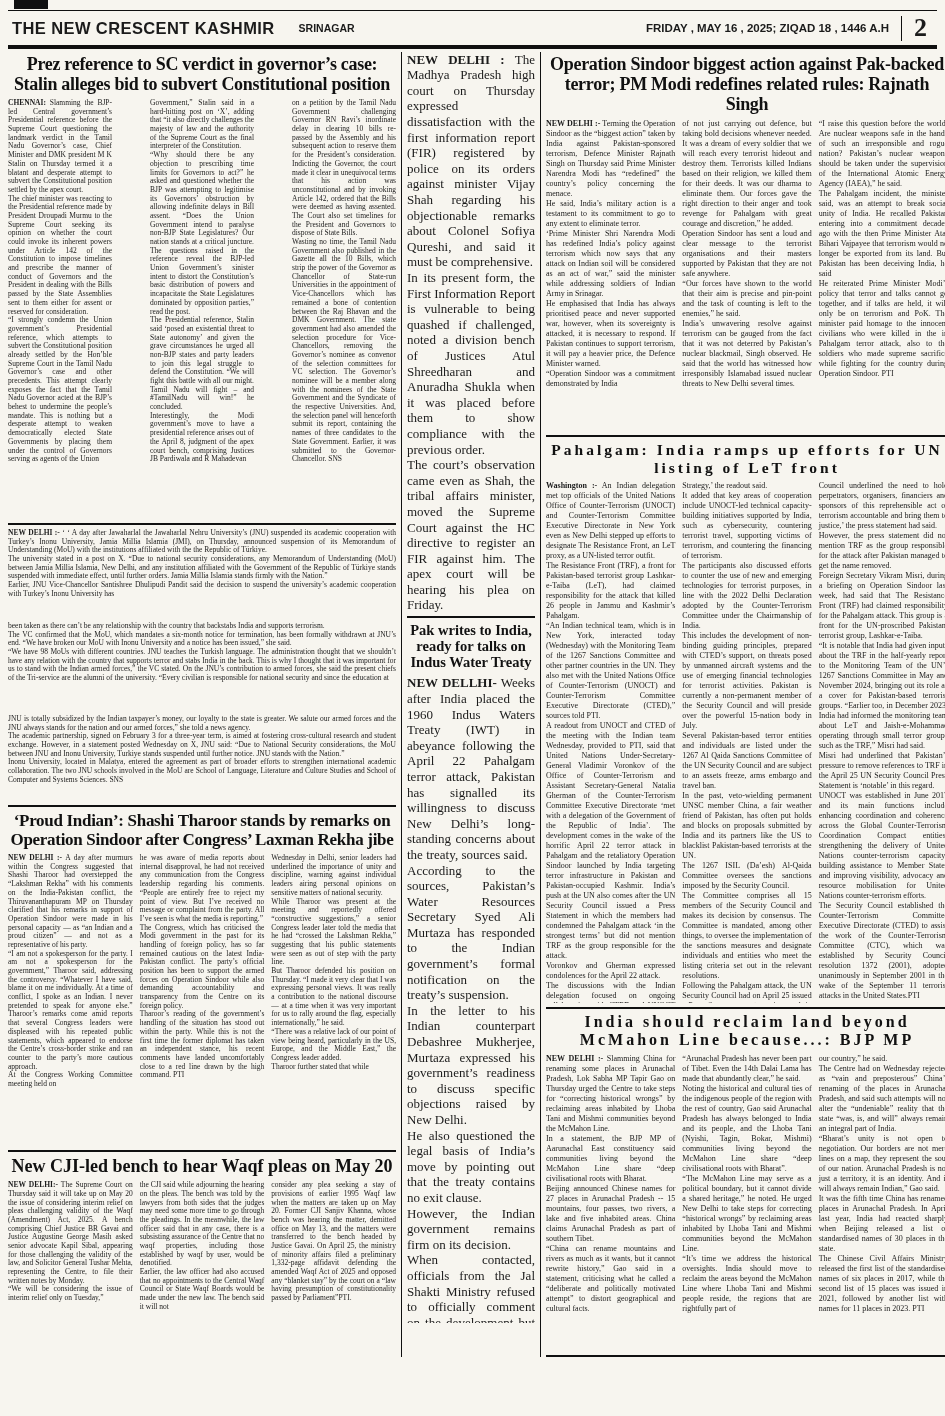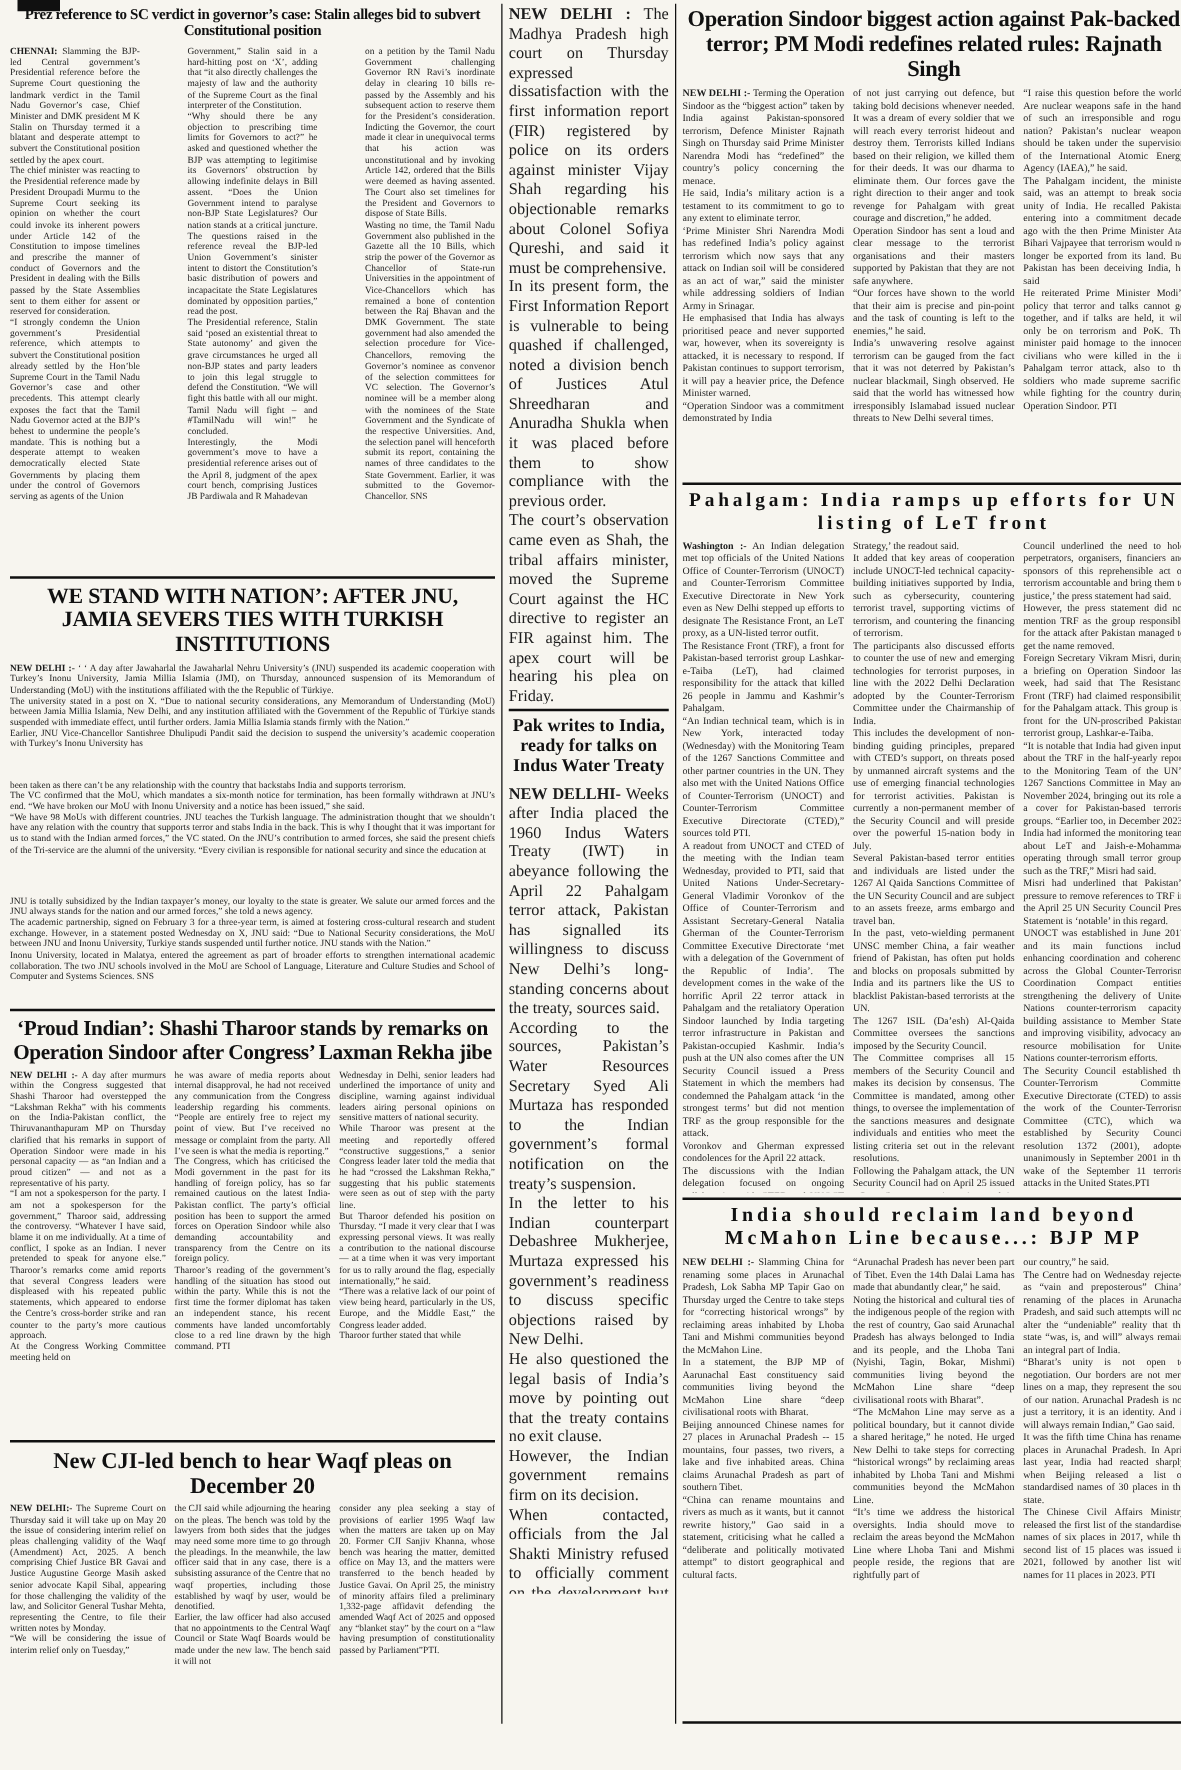--- a/index.html
+++ b/index.html
@@ -19,21 +19,21 @@
   .mh-city{ font-size:10.5px; margin-left:24px; }
   .mh-date{ font-size:11.5px; margin-left:auto; margin-right:12px; }
   .mh-pageno{ font-family:"Liberation Serif", serif; font-size:26px; border-left:1.5px solid #101010; padding:0 6px 0 12px; line-height:.95; }
   .content{ display:flex; gap:5px; padding-top:3px; }
   .vrule{ flex:0 0 1px; background:#101010; }
   .region-left{ flex:0 0 388px; width:388px; }
   .region-mid{ flex:0 0 128px; width:128px; }
   .region-right{ flex:0 0 402px; width:402px; border-bottom:2px solid #101010; }
   .hrule{ border-top:2px solid #101010; margin:4px 0; }
   .hl{ text-align:center; font-weight:bold; line-height:1.12; margin:2px 0 5px; color:#111; }
-  .hl-stalin{ font-size:12px; letter-spacing:-0.3px; }
+  .hl-stalin{ font-size:18px; letter-spacing:-0.3px; }
   .hl-jamia{ font-size:17.5px; letter-spacing:-0.2px; }
   .hl-tharoor{ font-size:17px; letter-spacing:-0.3px; }
   .hl-waqf{ font-size:18px; }
   .hl-hc{ font-size:13.5px; font-weight:600; }
   .hl-pak{ font-size:14.5px; font-weight:600; }
   .hl-sindoor{ font-size:18px; letter-spacing:-0.3px; }
   .hl-pahalgam{ font-size:15.5px; letter-spacing:3px; font-weight:600; }
   .hl-mcmahon{ font-size:16px; letter-spacing:3px; font-weight:600; }
   .cols{ display:flex; gap:7px; overflow:hidden; }
   .col{ flex:1; text-align:justify; }
@@ -47,20 +47,26 @@
   .bh-waqf{ height:176px; }  .bh-hc{ height:560px; }    .bh-pak{ height:648px; }
   .bh-sindoor{ height:312px;} .bh-pahalgam{ height:522px;} .bh-mcmahon{ height:296px; }
 </style>
 </head>
 <body>
 
 <div class="print-mark"></div>
 
 <div class="page">
 
+  <header class="masthead">
+    <span class="mh-title">THE NEW CRESCENT KASHMIR</span>
+    <span class="mh-city">SRINAGAR</span>
+    <span class="mh-date">FRIDAY , MAY 16 , 2025; ZIQAD 18 , 1446 A.H</span>
+    <span class="mh-pageno">2</span>
+  </header>
 
   <div class="content">
 
     <div class="region-left">
 
       <section>
         <h1 class="hl hl-stalin">Prez reference to SC verdict in governor’s case: Stalin alleges bid to subvert Constitutional position</h1>
         <div class="cols bh-stalin">
           <div class="col"><span class="dl">CHENNAI:</span> <span class="txt">Slamming the BJP-led Central government’s Presidential reference before the Supreme Court questioning the landmark verdict in the Tamil Nadu Governor’s case, Chief Minister and DMK president M K Stalin on Thursday termed it a blatant and desperate attempt to subvert the Constitutional position settled by the apex court.
 The chief minister was reacting to the Presidential reference made by President Droupadi Murmu to the Supreme Court seeking its opinion on whether the court could invoke its inherent powers under Article 142 of the Constitution to impose timelines and prescribe the manner of conduct of Governors and the President in dealing with the Bills passed by the State Assemblies sent to them either for assent or reserved for consideration.
@@ -70,21 +76,20 @@
 The Presidential reference, Stalin said ‘posed an existential threat to State autonomy’ and given the grave circumstances he urged all non-BJP states and party leaders to join this legal struggle to defend the Constitution. “We will fight this battle with all our might. Tamil Nadu will fight – and #TamilNadu will win!” he concluded.
 Interestingly, the Modi government’s move to have a presidential reference arises out of the April 8, judgment of the apex court bench, comprising Justices JB Pardiwala and R Mahadevan</span></div>
           <div class="col"><span class="txt">on a petition by the Tamil Nadu Government challenging Governor RN Ravi’s inordinate delay in clearing 10 bills re-passed by the Assembly and his subsequent action to reserve them for the President’s consideration. Indicting the Governor, the court made it clear in unequivocal terms that his action was unconstitutional and by invoking Article 142, ordered that the Bills were deemed as having assented. The Court also set timelines for the President and Governors to dispose of State Bills.
 Wasting no time, the Tamil Nadu Government also published in the Gazette all the 10 Bills, which strip the power of the Governor as Chancellor of State-run Universities in the appointment of Vice-Chancellors which has remained a bone of contention between the Raj Bhavan and the DMK Government. The state government had also amended the selection procedure for Vice-Chancellors, removing the Governor’s nominee as convenor of the selection committees for VC selection. The Governor’s nominee will be a member along with the nominees of the State Government and the Syndicate of the respective Universities. And, the selection panel will henceforth submit its report, containing the names of three candidates to the State Government. Earlier, it was submitted to the Governor-Chancellor. SNS</span></div>
         </div>
       </section>
 
       <div class="hrule"></div>
 
       <section>
-        <h1 class="hl hl-jamia">WE STAND WITH NATION’: AFTER JNU, JAMIA SEVERS TIES WITH TURKISH INSTITUTIONS</h1>
         <div class="cols bh-jamia">
           <div class="col"><span class="dl">NEW DELHI :-</span> <span class="txt">‘ ‘ A day after Jawaharlal the Jawaharlal Nehru University’s (JNU) suspended its academic cooperation with Turkey’s Inonu University, Jamia Millia Islamia (JMI), on Thursday, announced suspension of its Memorandum of Understanding (MoU) with the institutions affiliated with the the Republic of Türkiye.
 The university stated in a post on X. “Due to national security considerations, any Memorandum of Understanding (MoU) between Jamia Millia Islamia, New Delhi, and any institution affiliated with the Government of the Republic of Türkiye stands suspended with immediate effect, until further orders. Jamia Millia Islamia stands firmly with the Nation.”
 Earlier, JNU Vice-Chancellor Santishree Dhulipudi Pandit said the decision to suspend the university’s academic cooperation with Turkey’s Inonu University has</span></div>
           <div class="col"><span class="txt">been taken as there can’t be any relationship with the country that backstabs India and supports terrorism.
 The VC confirmed that the MoU, which mandates a six-month notice for termination, has been formally withdrawn at JNU’s end. “We have broken our MoU with Inonu University and a notice has been issued,” she said.
 “We have 98 MoUs with different countries. JNU teaches the Turkish language. The administration thought that we shouldn’t have any relation with the country that supports terror and stabs India in the back. This is why I thought that it was important for us to stand with the Indian armed forces,” the VC stated. On the JNU’s contribution to armed forces, she said the present chiefs of the Tri-service are the alumni of the university. “Every civilian is responsible for national security and since the education at</span></div>
           <div class="col"><span class="txt">JNU is totally subsidized by the Indian taxpayer’s money, our loyalty to the state is greater. We salute our armed forces and the JNU always stands for the nation and our armed forces,” she told a news agency.
 The academic partnership, signed on February 3 for a three-year term, is aimed at fostering cross-cultural research and student exchange. However, in a statement posted Wednesday on X, JNU said: “Due to National Security considerations, the MoU between JNU and Inonu University, Turkiye stands suspended until further notice. JNU stands with the Nation.”
 Inonu University, located in Malatya, entered the agreement as part of broader efforts to strengthen international academic collaboration. The two JNU schools involved in the MoU are School of Language, Literature and Culture Studies and School of Computer and Systems Sciences. SNS</span></div>
@@ -106,21 +111,21 @@
 While Tharoor was present at the meeting and reportedly offered “constructive suggestions,” a senior Congress leader later told the media that he had “crossed the Lakshman Rekha,” suggesting that his public statements were seen as out of step with the party line.
 But Tharoor defended his position on Thursday. “I made it very clear that I was expressing personal views. It was really a contribution to the national discourse — at a time when it was very important for us to rally around the flag, especially internationally,” he said.
 “There was a relative lack of our point of view being heard, particularly in the US, Europe, and the Middle East,” the Congress leader added.
 Tharoor further stated that while</span></div>
         </div>
       </section>
 
       <div class="hrule"></div>
 
       <section>
-        <h1 class="hl hl-waqf">New CJI-led bench to hear Waqf pleas on December 20</h1>
+        <h1 class="hl hl-waqf">New CJI-led bench to hear Waqf pleas on May 20</h1>
         <div class="cols bh-waqf">
           <div class="col"><span class="dl">NEW DELHI:-</span> <span class="txt">The Supreme Court on Thursday said it will take up on May 20 the issue of considering interim relief on pleas challenging validity of the Waqf (Amendment) Act, 2025. A bench comprising Chief Justice BR Gavai and Justice Augustine George Masih asked senior advocate Kapil Sibal, appearing for those challenging the validity of the law, and Solicitor General Tushar Mehta, representing the Centre, to file their written notes by Monday.
 “We will be considering the issue of interim relief only on Tuesday,”</span></div>
           <div class="col"><span class="txt">the CJI said while adjourning the hearing on the pleas. The bench was told by the lawyers from both sides that the judges may need some more time to go through the pleadings. In the meanwhile, the law officer said that in any case, there is a subsisting assurance of the Centre that no waqf properties, including those established by waqf by user, would be denotified.
 Earlier, the law officer had also accused that no appointments to the Central Waqf Council or State Waqf Boards would be made under the new law. The bench said it will not</span></div>
           <div class="col"><span class="txt">consider any plea seeking a stay of provisions of earlier 1995 Waqf law when the matters are taken up on May 20. Former CJI Sanjiv Khanna, whose bench was hearing the matter, demitted office on May 13, and the matters were transferred to the bench headed by Justice Gavai. On April 25, the ministry of minority affairs filed a preliminary 1,332-page affidavit defending the amended Waqf Act of 2025 and opposed any “blanket stay” by the court on a “law having presumption of constitutionality passed by Parliament”PTI.</span></div>
         </div>
       </section>
 
     </div>

